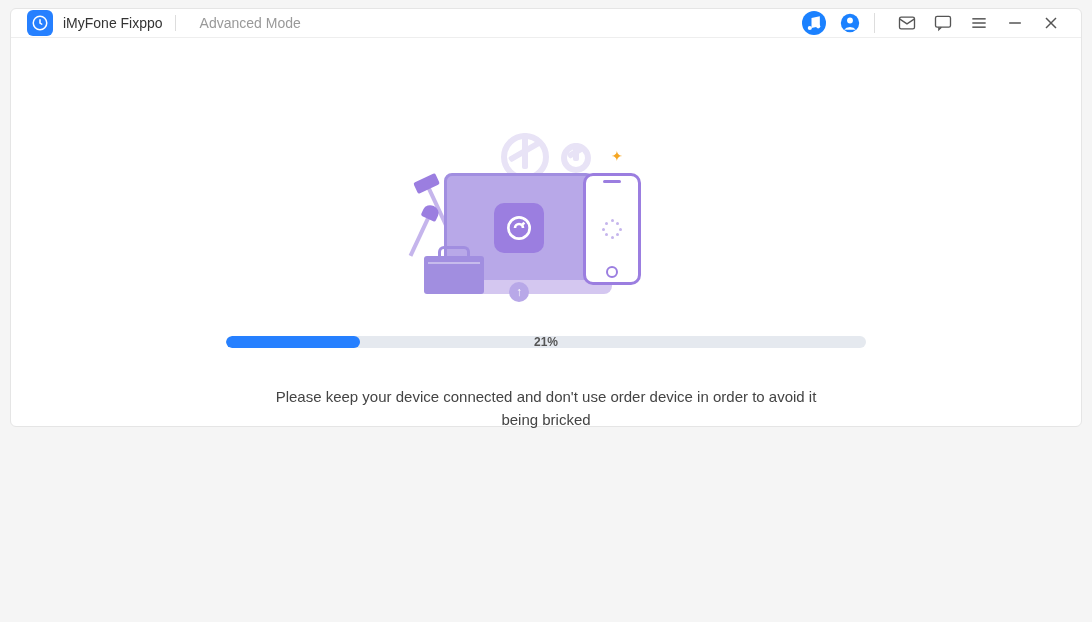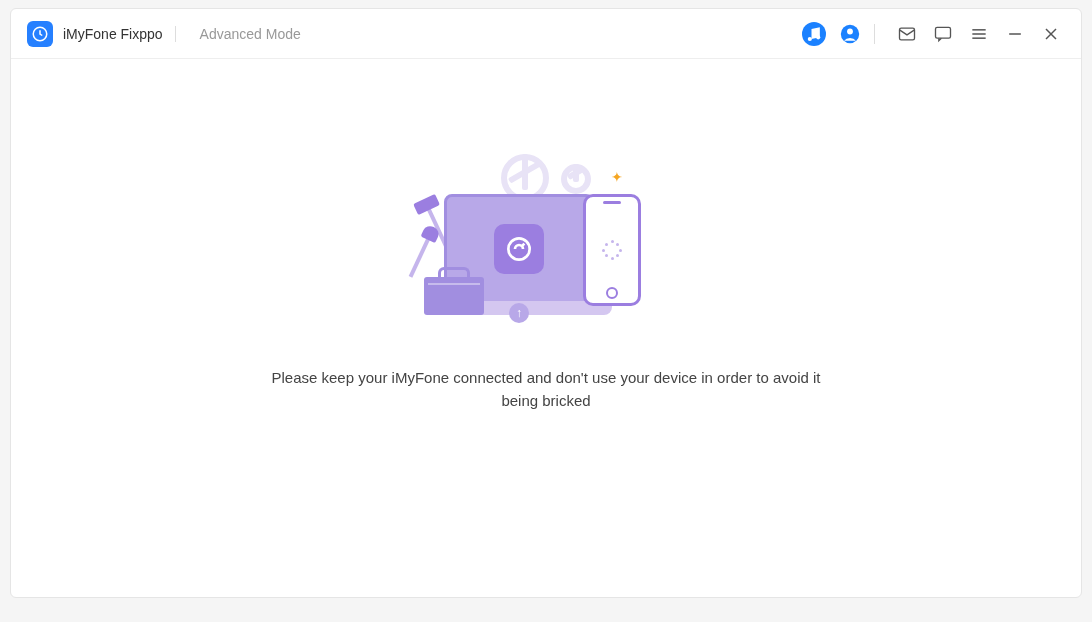--- a/index.html
+++ b/index.html
@@ -9,21 +9,21 @@
     }
     body {
       width: 1092px;
       height: 622px;
       font-family: -apple-system, BlinkMacSystemFont, "Segoe UI", Arial, sans-serif;
       background: #f5f5f5;
       overflow: hidden;
     }
     .window {
       width: 1072px;
-      height: 590px;
+      height: 419px;
       margin: 8px auto 0;
       background: #fff;
       border: 1px solid #e5e5e5;
       border-radius: 6px;
       display: flex;
       flex-direction: column;
     }
     .titlebar {
       height: 50px;
       display: flex;
@@ -438,17 +438,23 @@
             <span></span>
           <span></span>
             <span></span>
             <span></span>
             <span></span>
         </div>
       </div>
       <div class="toolbox"></div>
     </div>
 
-
-    <div class="message">Please keep your iMyFone connected and don't use your device in order to avoid it being bricked</div>
+    <div class="progress-container">
+      <div class="progress-track">
+        <div class="progress-fill" id="progress-fill" style="width: 21%;"></div>
+      </div>
+      <div class="progress-label">21%</div>
+    </div>
+
+    <div class="message">Please keep your device connected and don't use order device in order to avoid it being bricked</div>
 
   </div>
 </div>
 
 </body></html>

